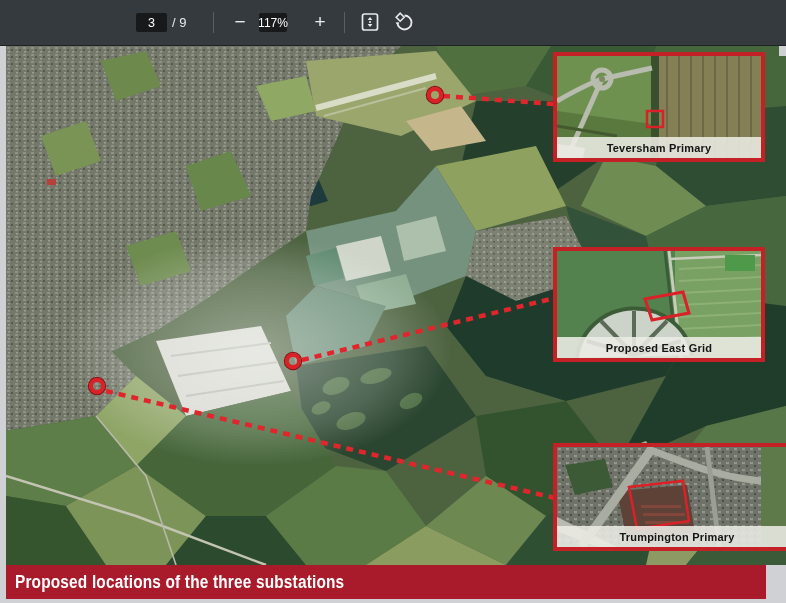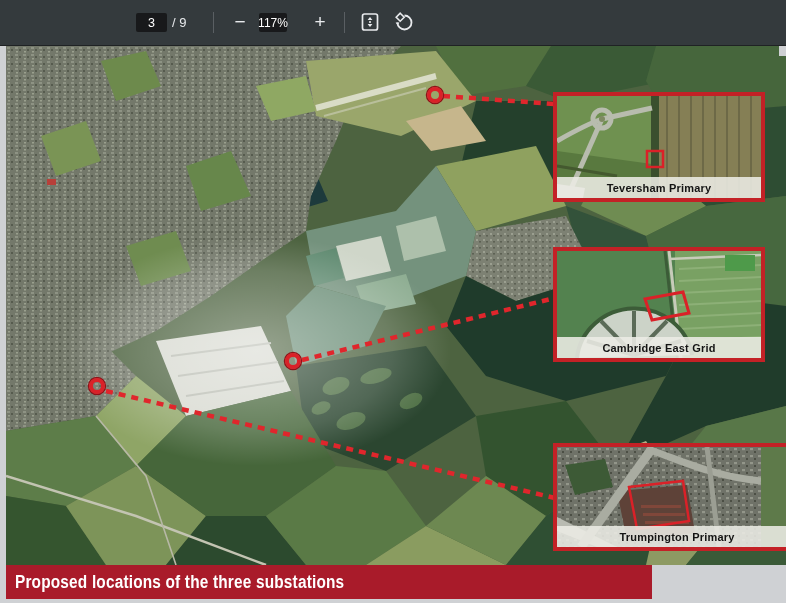--- a/index.html
+++ b/index.html
@@ -28,26 +28,26 @@
   .corner-notch { position:absolute; left:779px; top:46px; width:7px; height:10px;
                   background:#cfd1d4; z-index:3; }
 
   
   .inset { position:absolute; border:4px solid #c32126; background:#5e7a4a; z-index:4; overflow:hidden; }
   .inset svg { display:block; position:absolute; left:0; top:0; }
   .inset-label { position:absolute; left:0; right:0; bottom:0; height:21px;
                  background:rgba(236,236,229,.88); display:flex; align-items:center;
                  justify-content:center; font-size:11px; font-weight:bold; color:#141414;
                  letter-spacing:.2px; }
-  #inset-teversham   { left:553px; top:52px;  width:212px; height:110px;margin-top:40px; }
+  #inset-teversham   { left:553px; top:52px;  width:212px; height:110px; }
   #inset-cambridge   { left:553px; top:247px; width:212px; height:115px; }
   #inset-trumpington { left:553px; top:443px; width:248px; height:108px; }
 
   
-  .caption-bar { position:absolute; left:6px; top:565px; width:646px; height:34px;
+  .caption-bar { position:absolute; left:6px; top:565px; width:760px; height:34px;
                  background:#a91b2a; z-index:5; display:flex; align-items:center; }
   .caption-text { color:#ffffff; font-weight:bold; font-size:17.5px; margin-left:9px;
                   display:inline-block; transform:scaleX(.88); transform-origin:left center;
                   letter-spacing:.2px; white-space:nowrap; }
 </style>
 </head>
 <body>
 
 <div class="toolbar">
   <input class="page-input" readonly="" value="3" style="">
@@ -240,21 +240,21 @@
     <path d="M20,107 A58,55 0 0 1 135,104" fill="#ccd3c8" stroke="#3c5c38" stroke-width="4"></path>
     <g stroke="#5b6b58" stroke-width="4">
       <line x1="77" y1="104" x2="77" y2="60"></line>
       <line x1="77" y1="104" x2="44" y2="70"></line>
       <line x1="77" y1="104" x2="110" y2="70"></line>
       <line x1="77" y1="104" x2="30" y2="90"></line>
       <line x1="77" y1="104" x2="124" y2="90"></line>
     </g>
     <polygon points="88,48 126,41 132,62 95,69" fill="none" stroke="#da2128" stroke-width="3"></polygon>
   </svg>
-  <div class="inset-label">Cambridge East Grid</div>
+  <div class="inset-label">Proposed East Grid</div>
 </div>
 
 <div class="inset" id="inset-trumpington">
   <svg width="204" height="100" viewBox="0 0 204 100">
     <defs>
       <pattern id="p-sub" width="8" height="7" patternUnits="userSpaceOnUse">
         <rect width="8" height="7" fill="#6f7268"></rect>
         <rect x="1" y="1" width="3" height="2.2" fill="#93968a"></rect>
         <rect x="5" y="4" width="2" height="2" fill="#4c4f45"></rect>
       </pattern>

